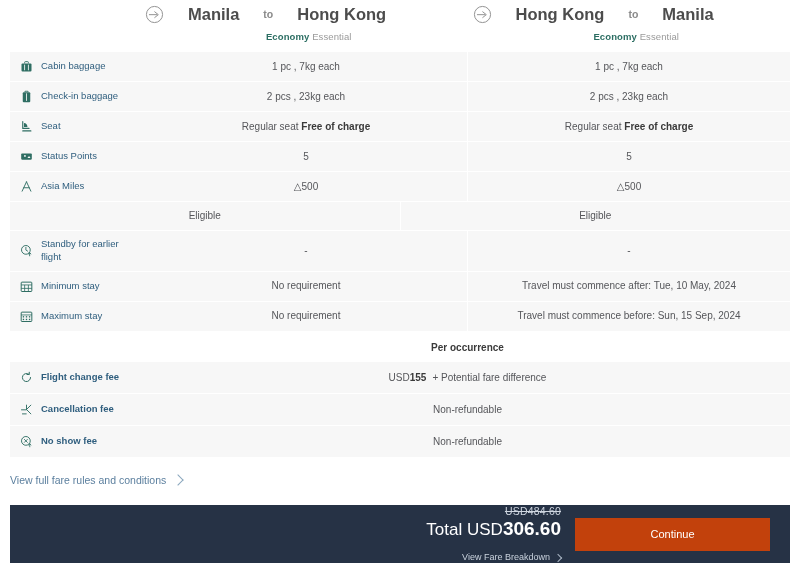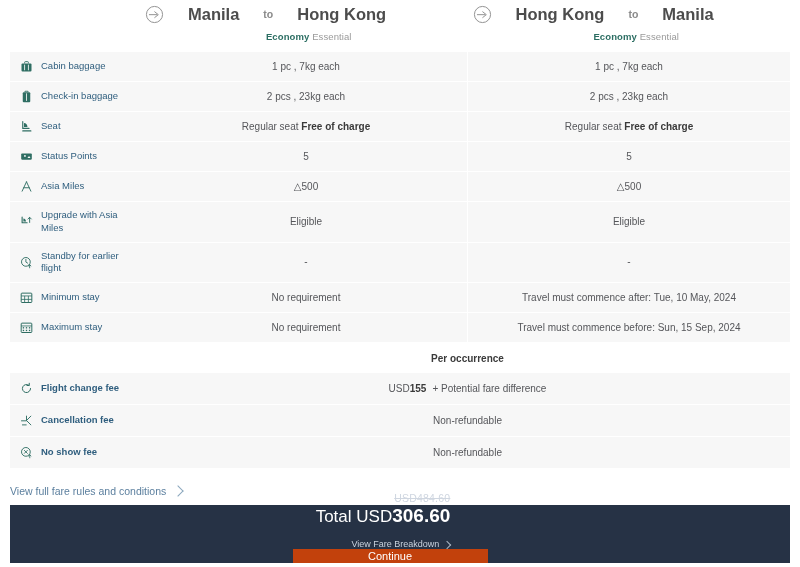--- a/index.html
+++ b/index.html
@@ -70,21 +70,21 @@
 
   
   .rules-link{display:flex;align-items:center;gap:8px;
     margin:16px 0 0 10px;font-size:10.5px;color:#5b7f9e;cursor:pointer;}
   .chev{width:7px;height:7px;border-right:1.3px solid #8aa7bd;
     border-top:1.3px solid #8aa7bd;transform:rotate(45deg);display:inline-block;}
 
   
   .footer{position:absolute;left:10px;top:505px;width:780px;height:58px;
     background:#263245;display:flex;align-items:center;justify-content:flex-end;
-    box-sizing:border-box;padding-right:20px;flex-direction:column;}
+    box-sizing:border-box;padding-right:20px;}
   .pricebox{text-align:right;margin-right:14px;color:#ffffff;line-height:1;}
   .old{font-size:10.5px;color:#cfd6e0;text-decoration:line-through;
        letter-spacing:.2px;margin-bottom:3px;}
   .totalline{font-size:17px;color:#ffffff;white-space:nowrap;}
   .totalline .lbl-t{font-weight:normal;}
   .totalline .cur{font-weight:normal;}
   .totalline b{font-weight:bold;font-size:19px;}
   .breakdown{margin-top:15px;font-size:9px;color:#c9d2dd;
      display:flex;align-items:center;justify-content:flex-end;gap:5px;cursor:pointer;}
   .chev-sm{width:5px;height:5px;border-right:1.1px solid #aab6c5;
@@ -212,30 +212,20 @@
               <path d="M12 4.5 L19 19.5 M12 4.5 L5 19.5 M7.6 14h8.8" fill="none" stroke="#2f6e63" stroke-width="1.5" stroke-linecap="round"></path>
             </svg>
         </span>
         <span>Asia Miles</span>
       </div>
       <div class="cell left">△500</div>
       <div class="cell">△500</div>
     </div>
 
     <div class="row alt h48">
-      <div class="lbl">
-        <span class="ic">
-          <svg viewBox="0 0 24 24">
-              <path d="M5 5v9M5 14h8" fill="none" stroke="#2f6e63" stroke-width="1.8" stroke-linecap="round"></path>
-              <path d="M7 7c2.3 0 3.8 1.4 4.3 4.8H7z" fill="#2f6e63"></path>
-              <path d="M17 13.5V5.5M14.3 8l2.7-2.7L19.7 8" fill="none" stroke="#2f6e63" stroke-width="1.5" stroke-linecap="round" stroke-linejoin="round"></path>
-            </svg>
-        </span>
-        <span>Upgrade with Asia Miles</span>
-      </div>
       <div class="cell left">Eligible</div>
       <div class="cell">Eligible</div>
     </div>
 
     <div class="row alt h48">
       <div class="lbl">
         <span class="ic">
           <svg viewBox="0 0 24 24">
               <circle cx="11" cy="11" r="7" fill="none" stroke="#2f6e63" stroke-width="1.5"></circle>
               <path d="M11 7v4.3l2.8 1.7" fill="none" stroke="#2f6e63" stroke-width="1.4" stroke-linecap="round"></path>

